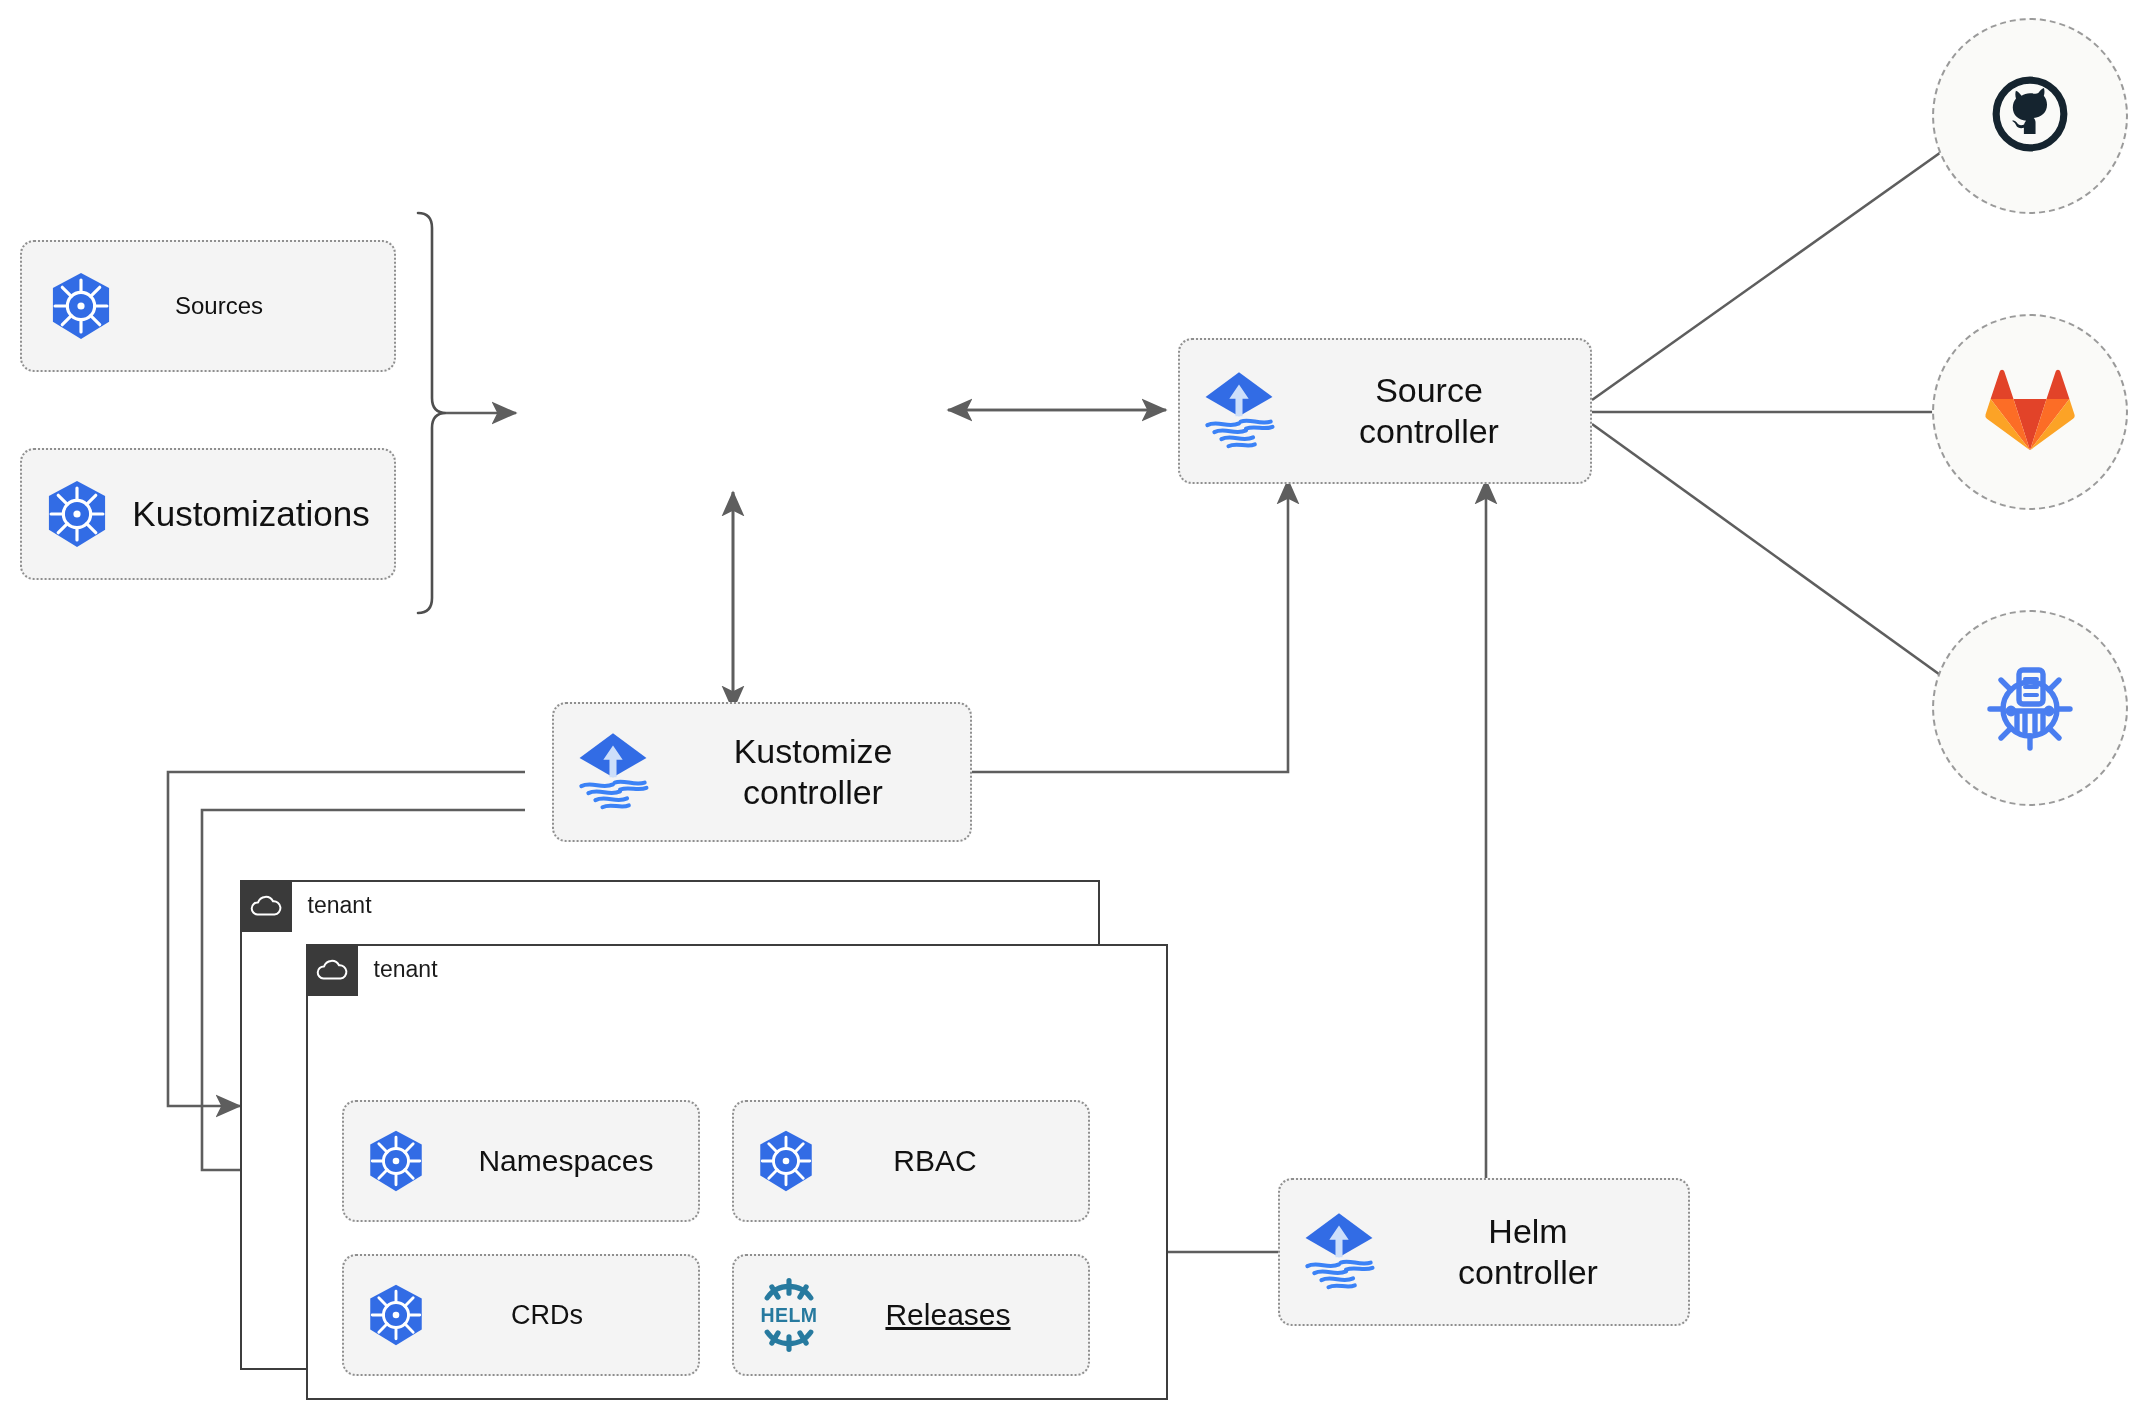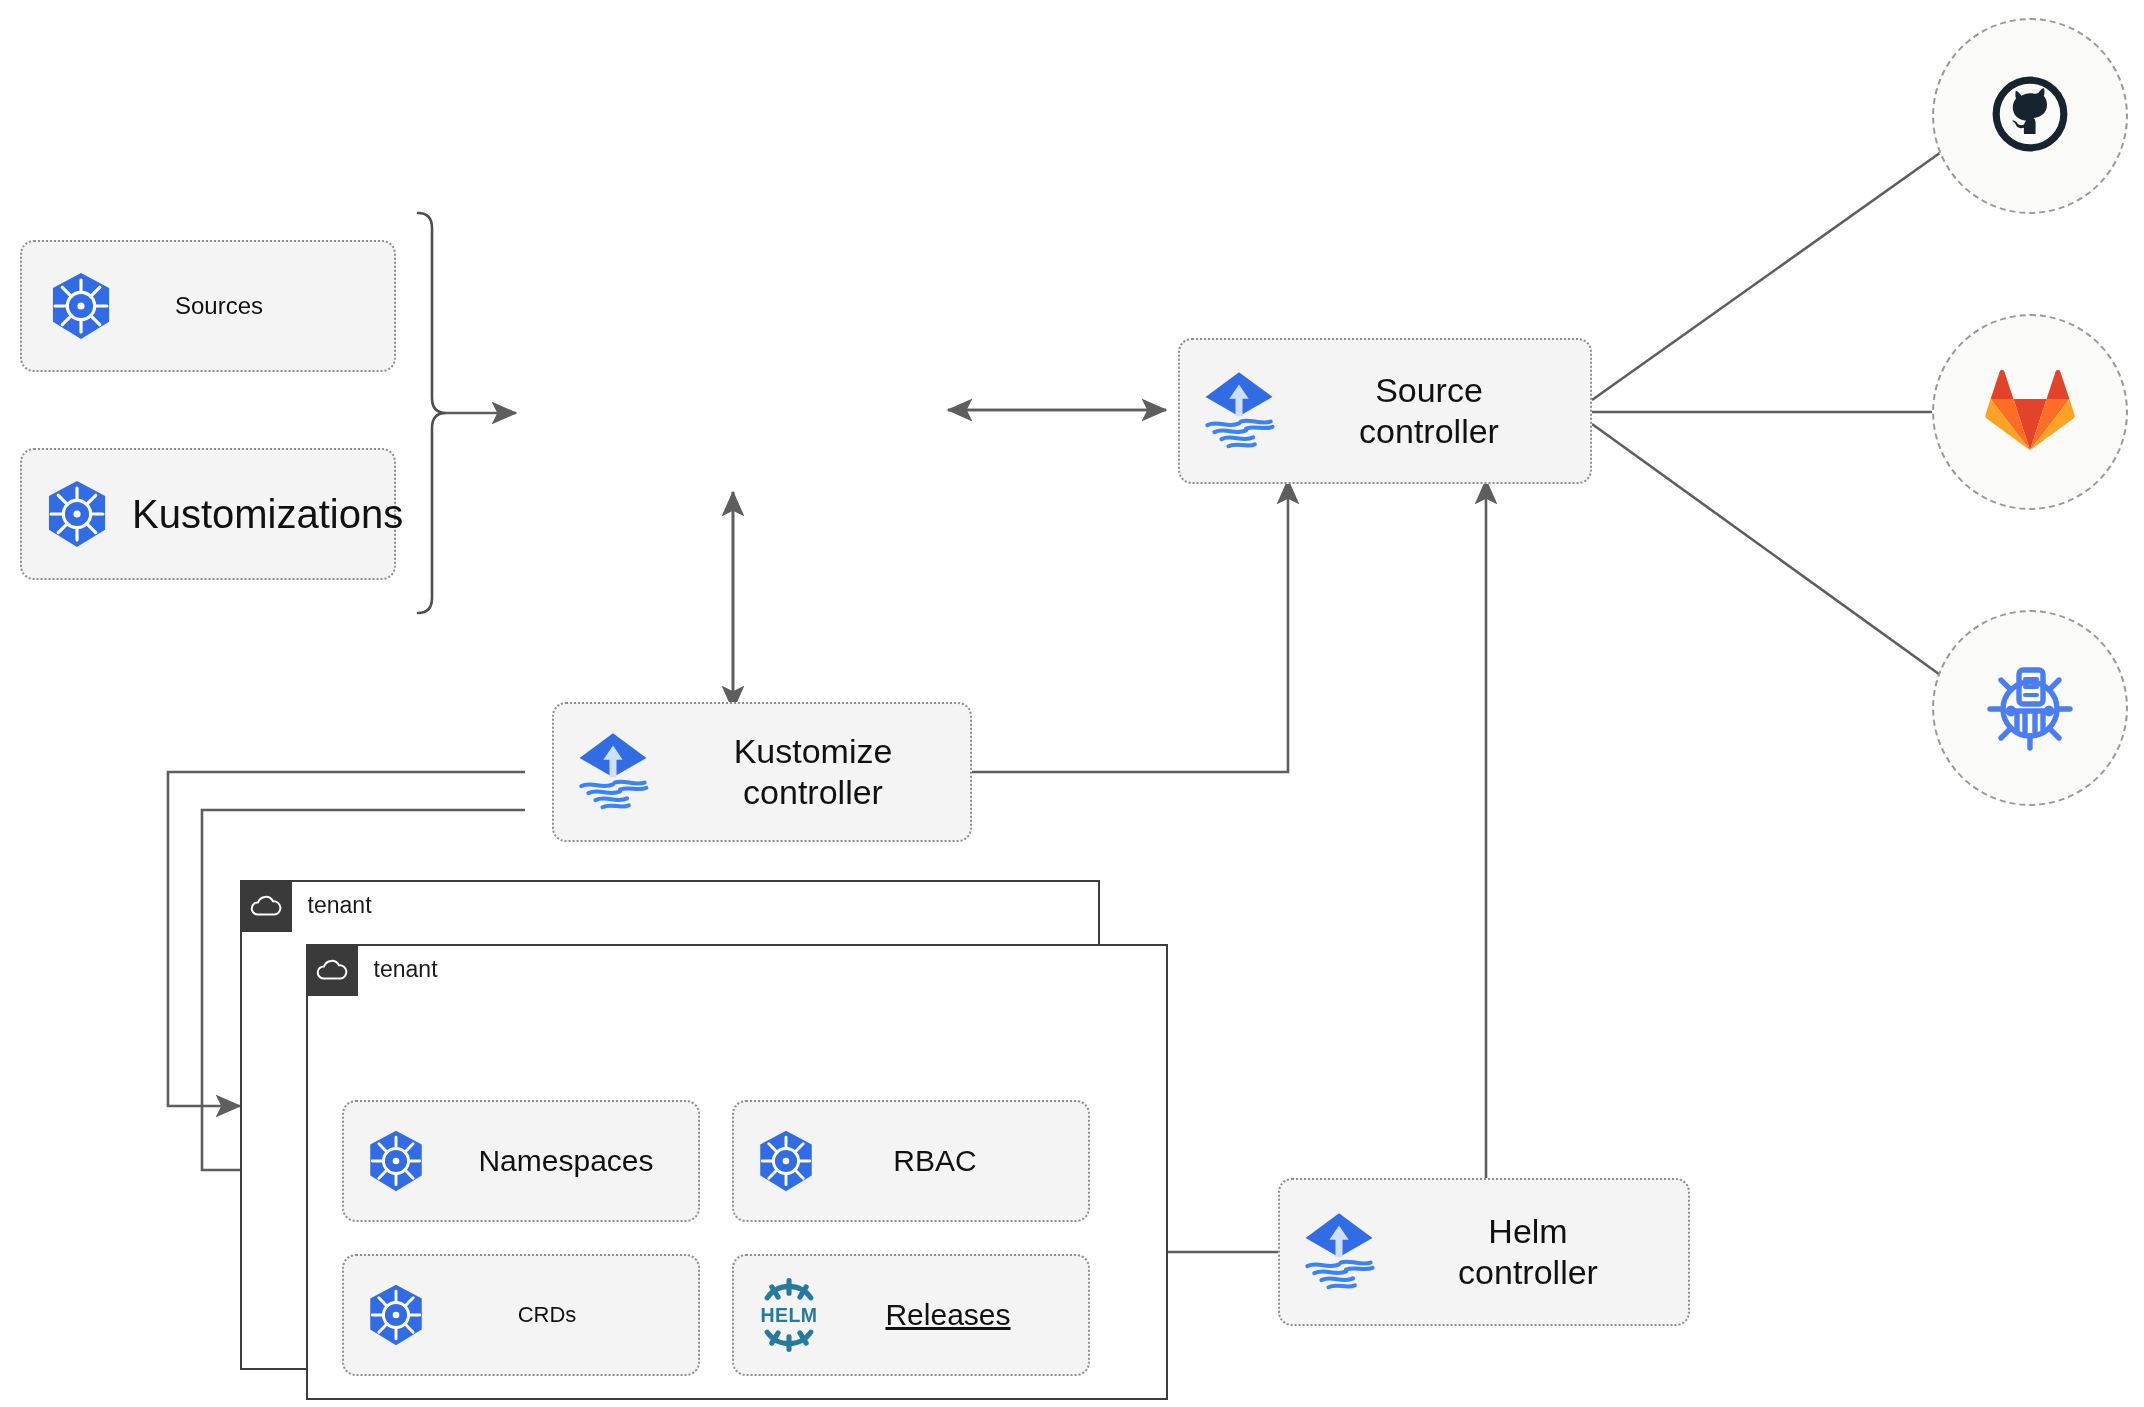--- a/index.html
+++ b/index.html
@@ -121,21 +121,21 @@
       <svg width="72" height="72" viewBox="0 0 100 100">
         <polygon points="50,4 89,25 89,72 50,96 11,72 11,25" fill="#326ce5"></polygon>
         <g fill="none" stroke="#ffffff" stroke-width="4.4" stroke-linecap="round">
           <circle cx="50" cy="50" r="19"></circle>
           <path d="M50,31 L50,14 M50,69 L50,86 M31,50 L14,50 M69,50 L86,50
                    M36.6,36.6 L24,24 M63.4,63.4 L76,76 M36.6,63.4 L24,76 M63.4,36.6 L76,24"></path>
         </g>
         <circle cx="50" cy="50" r="5" fill="#ffffff"></circle>
       </svg>
     </span>
-    <span class="lbl" style="font-size:40px;padding-right:24px;">Kustomizations</span>
+    <span class="lbl" style="font-size:35px;padding-right:24px;">Kustomizations</span>
   </div>
 
 
   <div class="node" style="left:1178px;top:338px;width:414px;height:146px;">
     <span class="ico" style="width:118px;">
       <svg width="88" height="88" viewBox="0 0 100 100">
         <polygon points="50,6 88,34 50,56 12,34" fill="#326ce5"></polygon>
         <path d="M50,20 L61,36 L54,36 L54,56 L46,56 L46,36 L39,36 Z" fill="#cddffa"></path>
         <g stroke="#3b82f6" stroke-width="4.6" stroke-linecap="round" fill="none">
           <path d="M14,66 C26,60 38,70 50,64"></path>
@@ -245,21 +245,21 @@
         <svg width="66" height="66" viewBox="0 0 100 100">
           <polygon points="50,4 89,25 89,72 50,96 11,72 11,25" fill="#326ce5"></polygon>
           <g fill="none" stroke="#ffffff" stroke-width="4.4" stroke-linecap="round">
             <circle cx="50" cy="50" r="19"></circle>
             <path d="M50,31 L50,14 M50,69 L50,86 M31,50 L14,50 M69,50 L86,50
                      M36.6,36.6 L24,24 M63.4,63.4 L76,76 M36.6,63.4 L24,76 M63.4,36.6 L76,24"></path>
           </g>
           <circle cx="50" cy="50" r="5" fill="#ffffff"></circle>
         </svg>
       </span>
-      <span class="lbl" style="font-size:22px;padding-right:52px;">CRDs</span>
+      <span class="lbl" style="font-size:27px;padding-right:52px;">CRDs</span>
     </div>
 
     <div class="node" style="left:424px;top:308px;width:358px;height:122px;z-index:22;">
       <span class="ico" style="width:110px;">
         <svg width="78" height="78" viewBox="0 0 100 100">
           <g fill="none" stroke="#277a9f" stroke-width="6.6" stroke-linecap="round">
             <path d="M22,28 A34,34 0 0,1 78,28"></path>
             <path d="M22,72 A34,34 0 0,0 78,72"></path>
             <path d="M50,6 L50,22"></path>
             <path d="M50,78 L50,94"></path>

